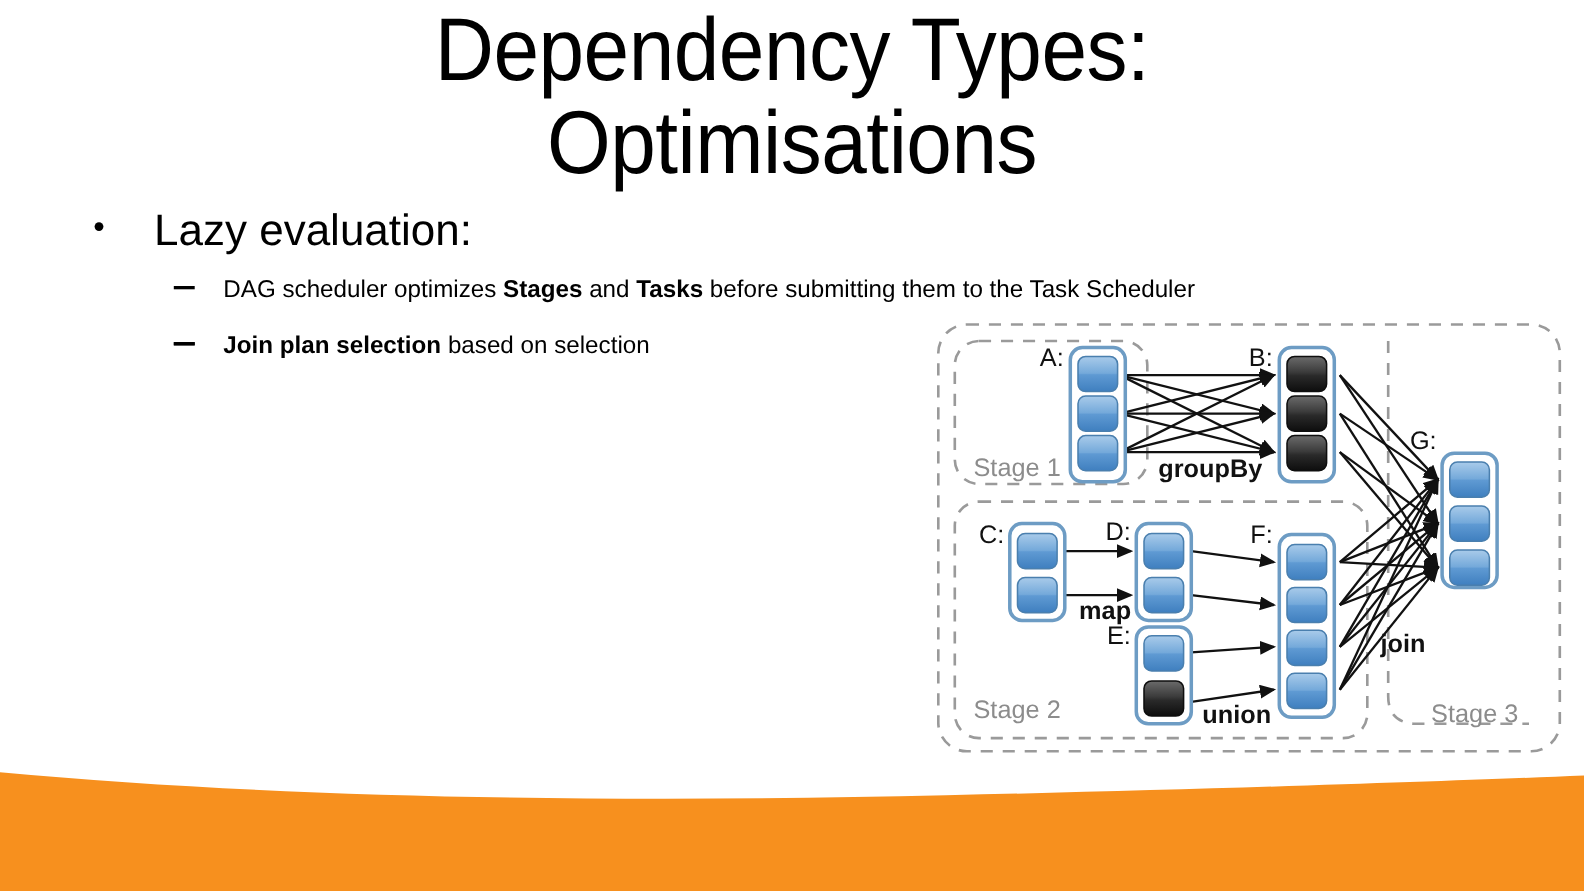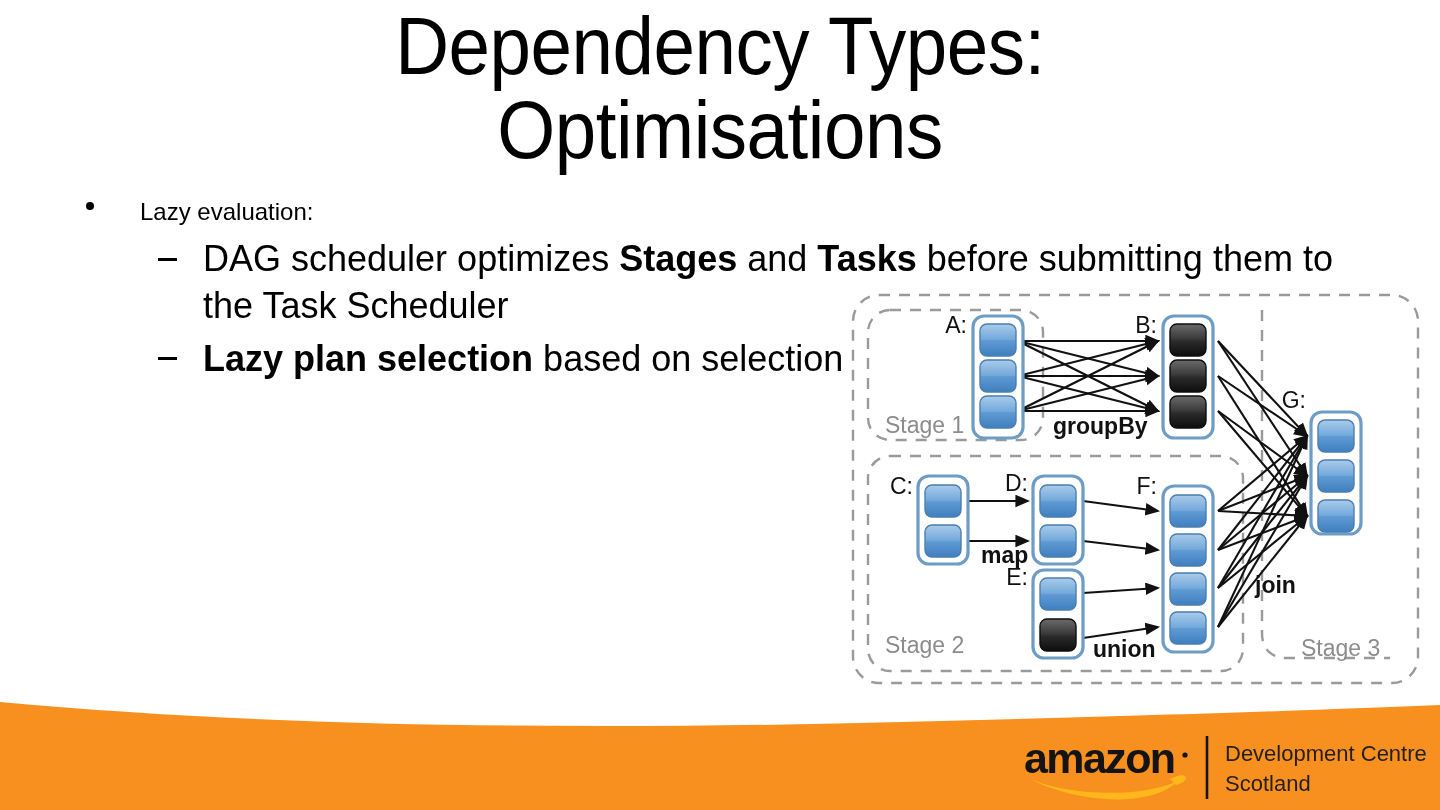--- a/index.html
+++ b/index.html
@@ -27,28 +27,28 @@
   }
 
   
   .body-list { position:absolute; left:0; top:190px; width:1340px; }
 
   .l1 { position:relative; padding-left:140px; font-size:30px; line-height:40px; color:#000; }
   .l1 .dot {
     position:absolute; left:86px; top:12px;
     width:8px; height:8px; border-radius:50%; background:#000;
   }
-  .l1-text { font-size:24px;margin-top:20px; }
+  .l1-text { font-size:40px;margin-top:20px; }
 
   .l2 { position:relative; padding-left:203px; font-size:27px; line-height:45px; color:#000; margin-top:5px; }
   .l2 .dash {
     position:absolute; left:158px; top:21px;
     width:19px; height:3px; background:#000;
   }
-  .l2-text { font-size:36px; }
+  .l2-text { font-size:22px; }
   .l2-text b { font-weight:bold; }
   .l2.wrap { line-height:44px; }
 
   
   #diagram { position:absolute; left:845px; top:288px; width:580px; height:400px; }
   #diagram svg { display:block; }
 
   
   .footer { position:absolute; left:0; top:690px; width:1440px; height:120px; }
   .footer svg { display:block; }
@@ -75,21 +75,21 @@
       <span class="dash"></span>
       <span class="l2-text"><span>DAG scheduler optimizes </span><b>Stages</b><span> and </span><b>Tasks</b><span> before submitting them to the Task Scheduler</span></span>
     </div>
 
     <div class="l2">
       <span class="dash"></span>
     </div>
 
     <div class="l2">
       <span class="dash"></span>
-      <span class="l2-text"><b>Lazy plan selection</b><span> based on selection</span></span>
+      <span class="l2-text"><b>Join plan selection</b><span> based on selection</span></span>
     </div>
 
 
   </div>
 
   <div id="diagram">
     <svg width="580" height="400" viewBox="0 0 580 400" xmlns="http://www.w3.org/2000/svg">
       <defs>
         <linearGradient id="gBlue" x1="0" y1="0" x2="0" y2="1">
           <stop offset="0%" stop-color="#a9cbea"></stop>
@@ -226,25 +226,14 @@
       <text x="456" y="368" font-family="Liberation Sans, sans-serif" font-size="23" fill="#8c8c8c">Stage 3</text>
     </svg>
   </div>
 
   <div class="footer">
     <svg width="1440" height="120" viewBox="0 0 1440 120" xmlns="http://www.w3.org/2000/svg">
       <path d="M0,12 C260,36 560,40 860,33 C1120,27 1320,20 1440,15 L1440,120 L0,120 Z" fill="#F7901E"></path>
     </svg>
   </div>
 
-  <div class="brand">
-    <svg width="420" height="68" viewBox="0 0 420 68" xmlns="http://www.w3.org/2000/svg">
-      <text x="4" y="40" font-family="Liberation Sans, sans-serif" font-size="43" font-weight="bold" fill="#141414" letter-spacing="-1.6">amazon</text>
-      <circle cx="165" cy="22" r="2.6" fill="#141414"></circle>
-      <path d="M10,46 C46,62 120,66 158,48 C150,56 138,62 118,65 C84,70 40,62 10,46 Z" fill="#FFB71B"></path>
-      <path d="M150,46 C157,42 164,41 166,44 C167,47 163,50 156,52 Z" fill="#FFB71B"></path>
-      <line x1="187" y1="3" x2="187" y2="66" stroke="#141414" stroke-width="2.6"></line>
-      <text x="205" y="28" font-family="Liberation Sans, sans-serif" font-size="22" fill="#231f20">Development Centre</text>
-      <text x="205" y="58" font-family="Liberation Sans, sans-serif" font-size="22" fill="#231f20">Scotland</text>
-    </svg>
-  </div>
 
 </div>
 
 </body></html>

